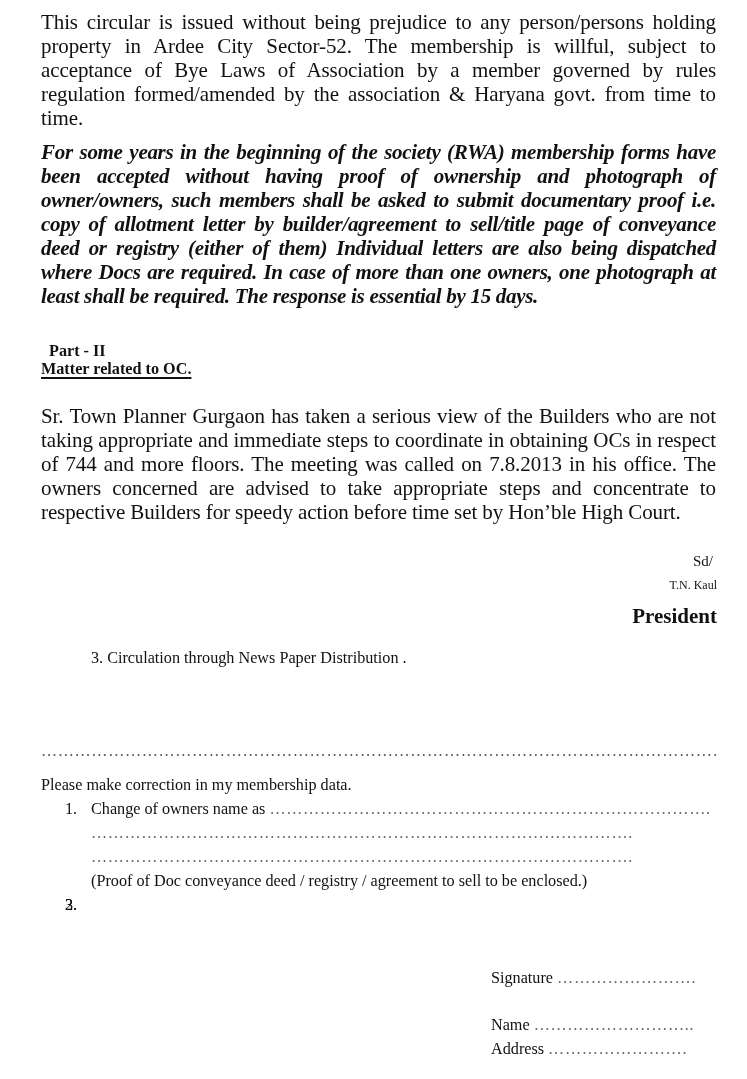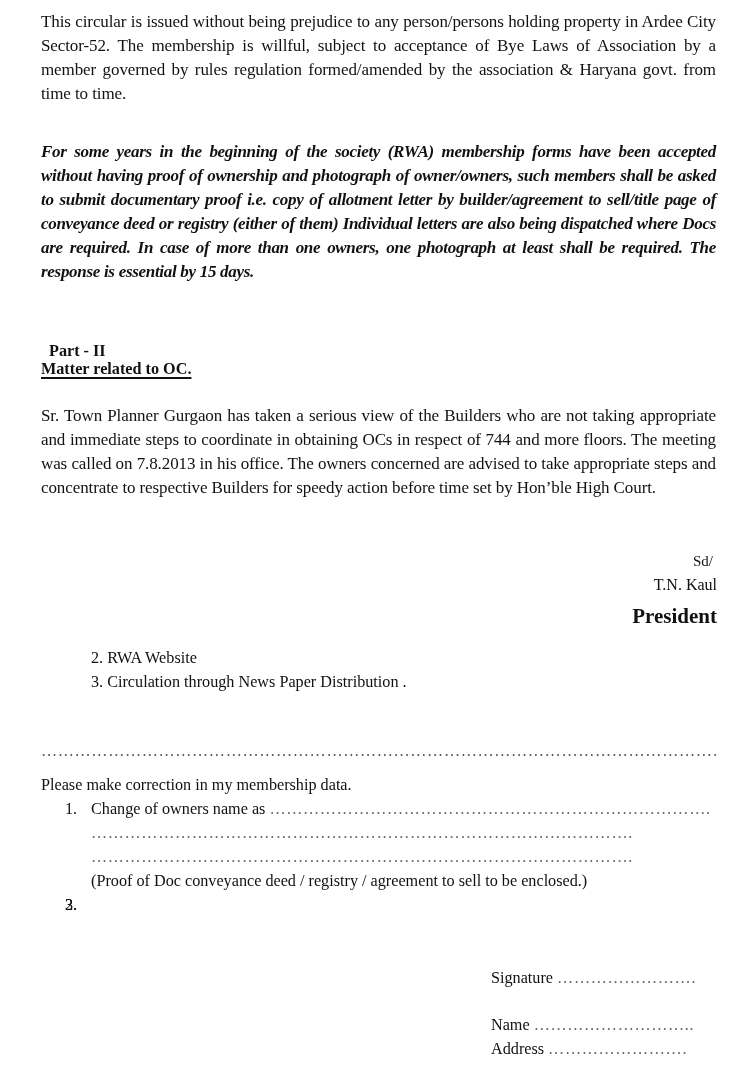--- a/index.html
+++ b/index.html
@@ -15,21 +15,21 @@
       font-family: "Liberation Serif", "DejaVu Serif", serif;
       color: #111111;
     }
     .page {
       position: absolute;
       left: 41px;
       top: 0;
       width: 675px;
     }
     .para {
-      font-size: 17px;
+      font-size: 21px;
       line-height: 24px;
       text-align: justify;
       margin: 0;
       letter-spacing: -0.1px;
     }
     .para-1 {
       position: absolute;
       top: 10px;
       left: 0;
       width: 675px;
@@ -74,21 +74,21 @@
       position: absolute;
       top: 549px;
       right: 3px;
       font-size: 15px;
       line-height: 24px;
     }
     .sig-name {
       position: absolute;
       top: 573px;
       right: -1px;
-      font-size: 16px;
+      font-size: 12px;
       line-height: 24px;
     }
     .sig-title {
       position: absolute;
       top: 604px;
       right: -1px;
       font-size: 21px;
       line-height: 24px;
       font-weight: bold;
     }
@@ -171,23 +171,20 @@
   <p class="matter-title">Matter related to OC.</p>
 
   <p class="para para-3">Sr. Town Planner Gurgaon has taken a serious view of the Builders who are not taking appropriate and immediate steps to coordinate in obtaining OCs in respect of  744 and more floors. The meeting was called on 7.8.2013 in his office. The owners concerned are advised to take appropriate steps and concentrate to respective Builders for speedy action before time set by Hon’ble High Court.</p>
 
   <div class="sig-sd">Sd/</div>
   <div class="sig-name">T.N. Kaul</div>
   <div class="sig-title">President</div>
 
   <div class="copy-block">
     <div class="copy-row copy-indent">
-      <span>2. RWA Website</span>
-    </div>
-    <div class="copy-row copy-indent">
       <span>3. Circulation through News Paper Distribution .</span>
     </div>
   </div>
 
   <div class="divider-dots">……………………………………………………………………………………………………………..</div>
 
   <div class="correction-intro">Please make correction in my membership data.</div>
 
   <div class="list">
     <div class="li">

